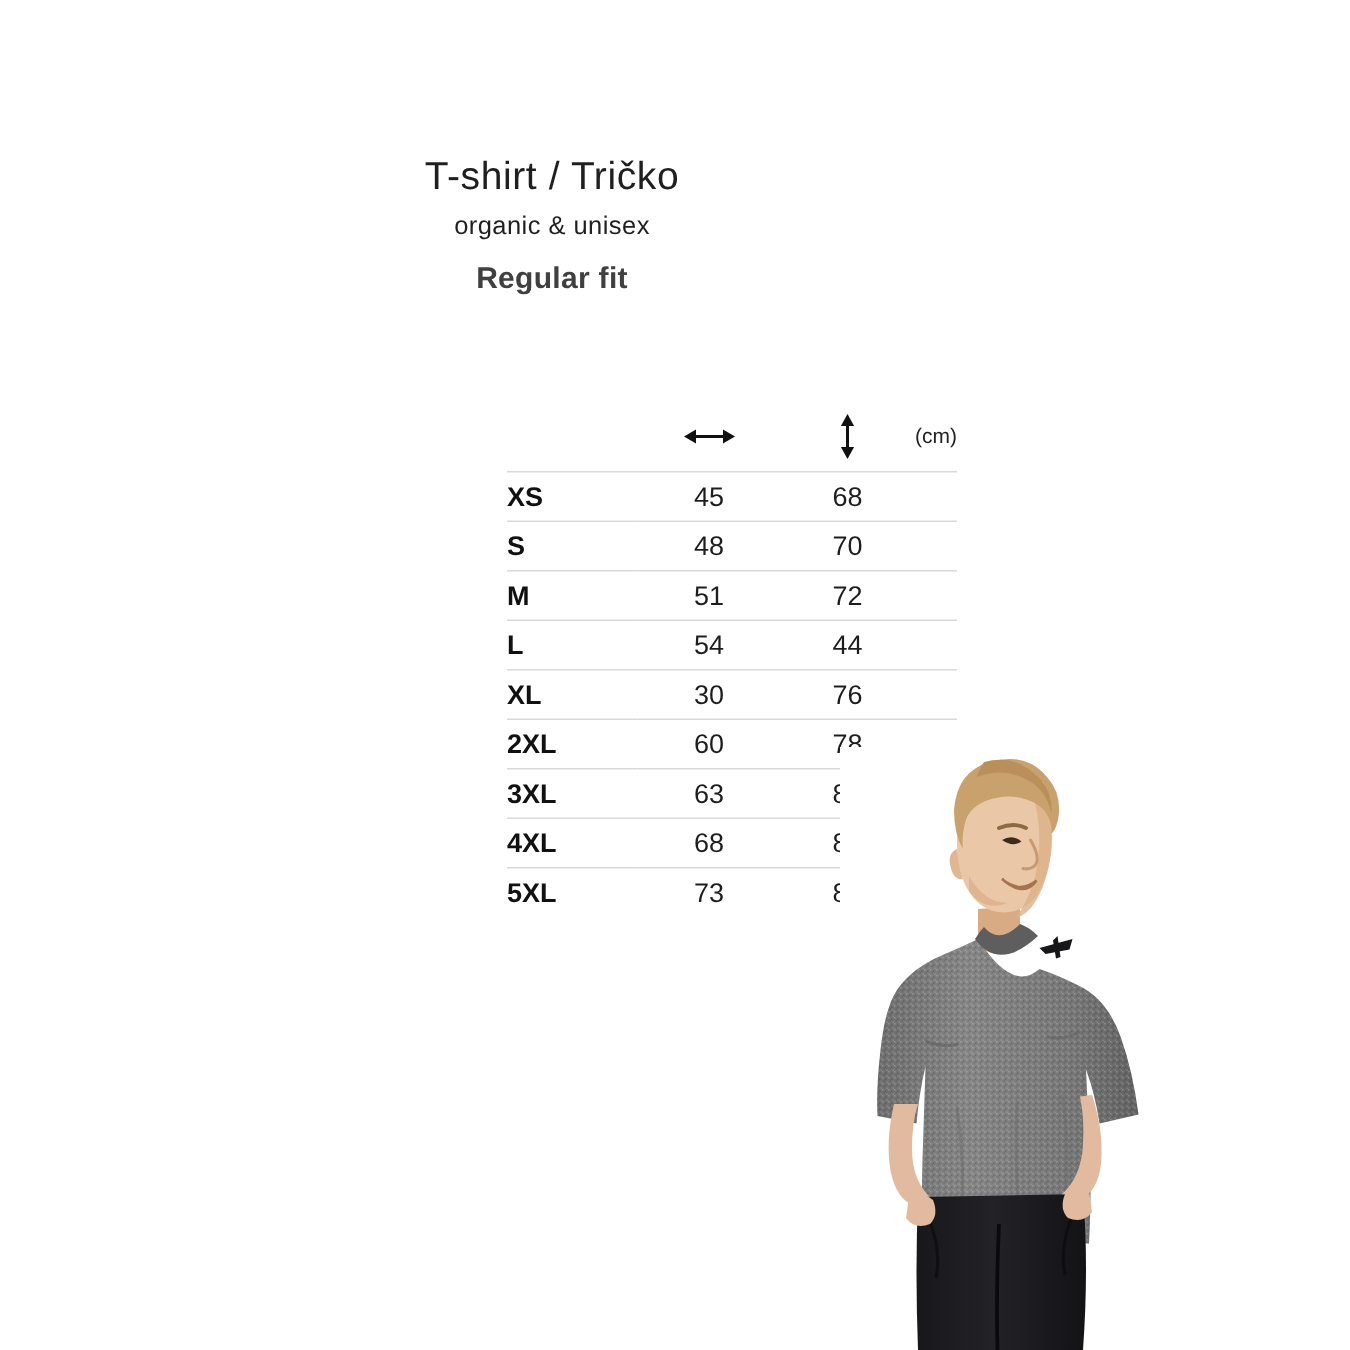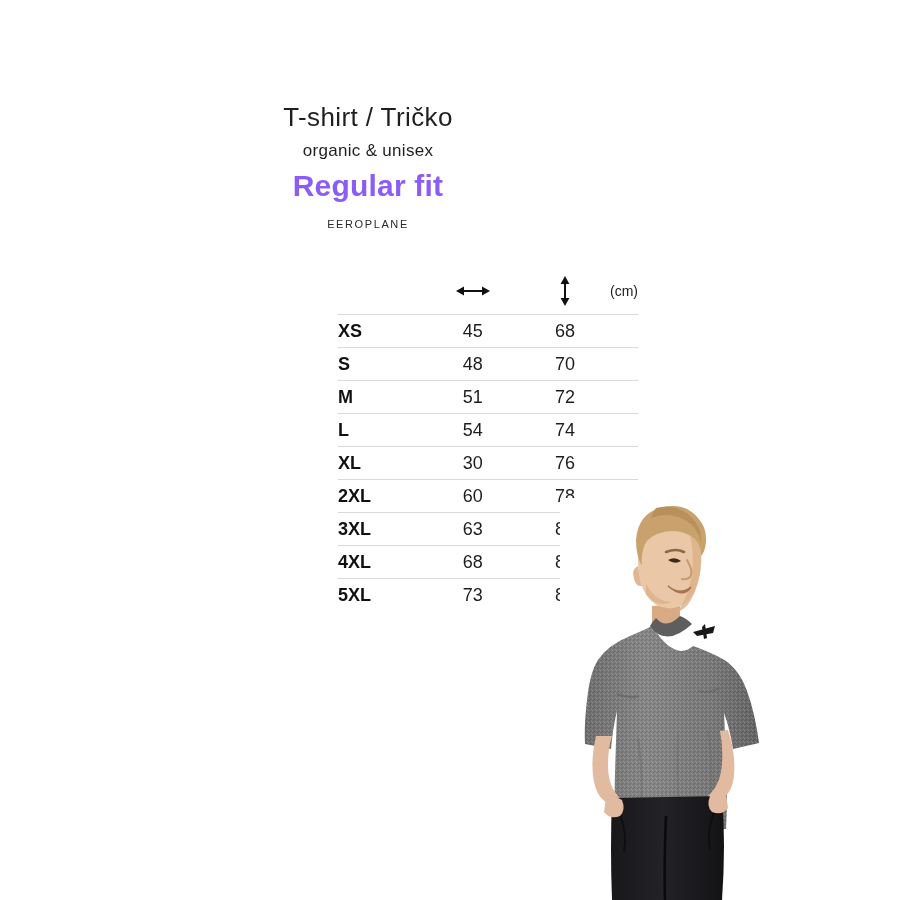--- a/index.html
+++ b/index.html
@@ -38,25 +38,25 @@
     color: #1f1f1f;
   }
   .title-line-2 {
     font-size: 17px;
     font-weight: 400;
     letter-spacing: 0.3px;
     line-height: 34px;
     color: #1f1f1f;
   }
   .title-line-3 {
-    font-size: 30px;
+    font-size: 20px;
     font-weight: 700;
     letter-spacing: 0.2px;
     line-height: 32px;
-    color: #8b5cf6;
+    color: #404040;
     margin-top: 2px;
   }
   .brand {
     margin-top: 16px;
     font-size: 11px;
     letter-spacing: 1.6px;
     color: #2a2a2a;
     font-weight: 400;
   }
 
@@ -146,21 +146,20 @@
 </style>
 </head>
 <body>
 
 <div class="page">
 
   <div class="title-block">
     <div class="title-line-1">T-shirt / Tričko</div>
     <div class="title-line-2">organic &amp; unisex</div>
     <div class="title-line-3">Regular fit</div>
-    <div class="brand">EEROPLANE</div>
   </div>
 
   <div class="size-table">
     <table>
       <tbody>
         <tr class="head-row">
           <td class="col-size"></td>
           <td class="col-width">
             <span class="icon-wrap">
               <svg width="34" height="14" viewBox="0 0 34 14">
@@ -202,21 +201,21 @@
         </tr>
         <tr class="data-row">
           <td class="size-label">M</td>
           <td class="measure">51</td>
           <td class="measure">72</td>
           <td></td>
         </tr>
         <tr class="data-row">
           <td class="size-label">L</td>
           <td class="measure">54</td>
-          <td class="measure">74</td>
+          <td class="measure">44</td>
           <td></td>
         </tr>
         <tr class="data-row">
           <td class="size-label">XL</td>
           <td class="measure">30</td>
           <td class="measure">76</td>
           <td></td>
         </tr>
         <tr class="data-row">
           <td class="size-label">2XL</td>

